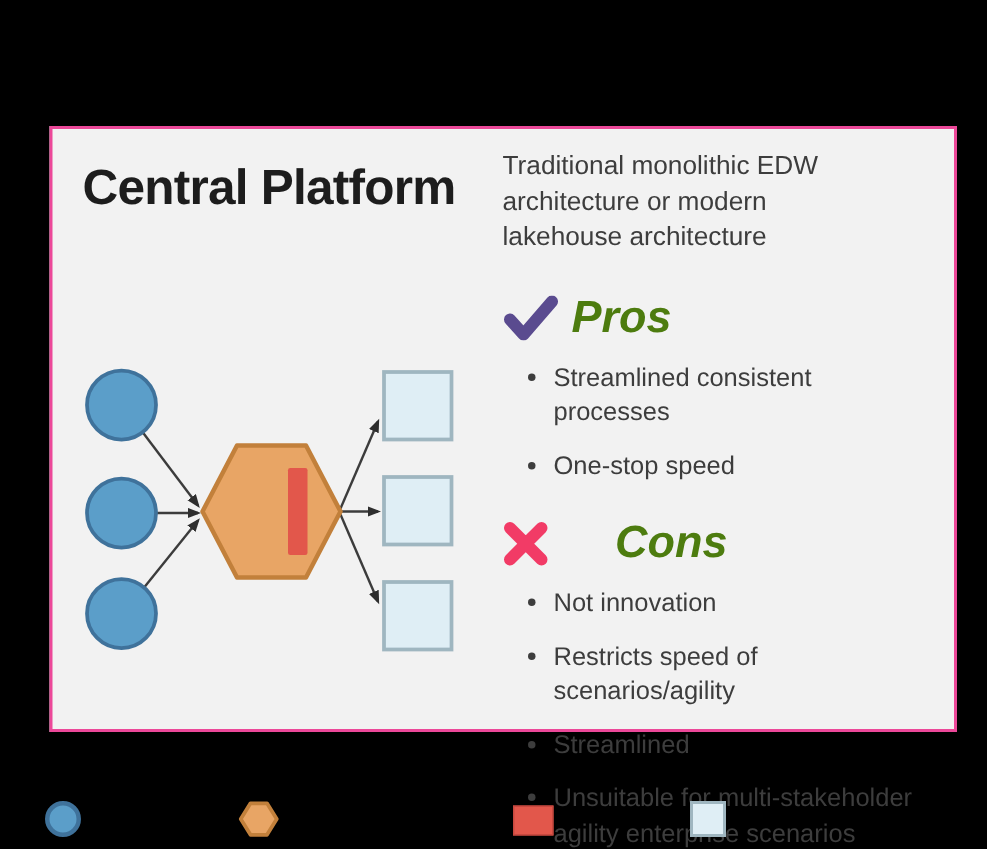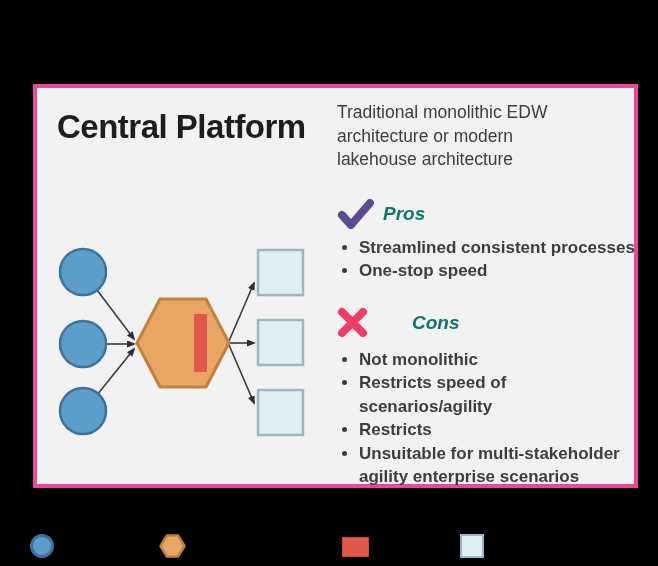--- a/index.html
+++ b/index.html
@@ -1,30 +1,30 @@
 <!DOCTYPE html>
 <html><head>
 <meta charset="utf-8">
 <style>
   html,body{margin:0;padding:0;background:#000;}
   .stage{position:relative;width:658px;height:566px;background:#000;overflow:hidden;
          font-family:"Liberation Sans", sans-serif;}
   .card{position:absolute;left:33px;top:84px;width:605px;height:404px;
-        background:#F2F2F2;border:4px solid #ec4899;box-sizing:border-box;}
+        background:#F2F2F2;border:2px solid #ec4899;box-sizing:border-box;}
   .title{position:absolute;left:20px;top:18px;margin:0;font-size:33px;line-height:1.3;
          font-weight:bold;color:#1d1d1d;letter-spacing:-0.5px;}
   .diagram{position:absolute;left:7px;top:146px;}
   .rightcol{position:absolute;left:300px;top:13px;width:300px;}
   .desc{margin:0;max-width:258px;font-size:17.5px;line-height:1.35;color:#3d3d3d;}
   .hrow{display:flex;align-items:center;gap:9px;margin-top:26px;height:32px;}
   .hrow.cons{margin-top:24px;gap:44px;}
-  .hd{font-size:19px;font-weight:bold;font-style:italic;color:#0f766e;}
+  .hd{font-size:30px;font-weight:bold;font-style:italic;color:#4d7c0f;}
   .blist{margin:6px 0 0 0;padding:0 0 0 22px;font-size:17px;line-height:1.38;color:#3d3d3d;}
   .blist.cons{margin-top:9px;}
-  .blist li{margin:0;font-weight:bold;}
+  .blist li{margin:12px;}
   .legend{position:absolute;left:0;top:0;width:658px;height:566px;pointer-events:none;}
   .lg{position:absolute;}
   .lg-red{left:342px;top:537px;width:27px;height:20px;background:#E2574B;border:1.5px solid #C8483F;box-sizing:border-box;}
   .lg-sq{left:460px;top:534px;width:24px;height:24px;background:#DFEEF5;border:2px solid #9FB6C0;box-sizing:border-box;}
 </style>
 </head>
 <body>
 
 <div class="stage">
 
@@ -73,23 +73,23 @@
           <li>One-stop speed</li>
         </ul>
 
       <div class="hrow cons">
         <svg width="31" height="31" viewBox="0 0 31 31">
           <path d="M5,5 L26,26 M26,5 L5,26" fill="none" stroke="#F23B66" stroke-width="8" stroke-linecap="round"></path>
         </svg>
         <span class="hd">Cons</span>
       </div>
       <ul class="blist cons">
-          <li>Not monolithic</li>
+          <li>Not innovation</li>
           <li>Restricts speed of scenarios/agility</li>
-          <li>Restricts</li>
+          <li>Streamlined</li>
           <li>Unsuitable for multi-stakeholder agility enterprise scenarios</li>
         </ul>
     </div>
   </section>
 
   <div class="legend">
     <svg class="lg" style="left:29px;top:533px;" width="26" height="26" viewBox="0 0 26 26">
       <circle cx="13" cy="13" r="10.5" fill="#5B9EC9" stroke="#3F729B" stroke-width="3"></circle>
     </svg>
     <svg class="lg" style="left:159px;top:533px;" width="27" height="26" viewBox="0 0 27 26">

